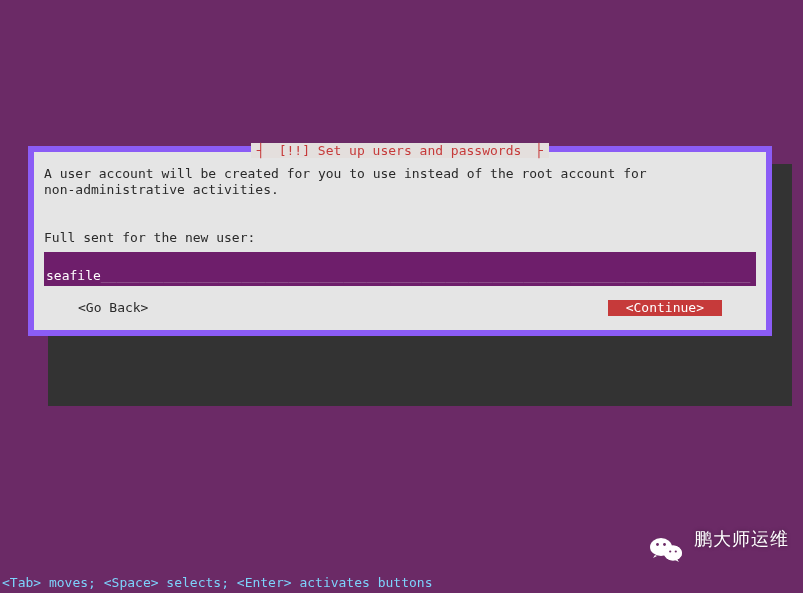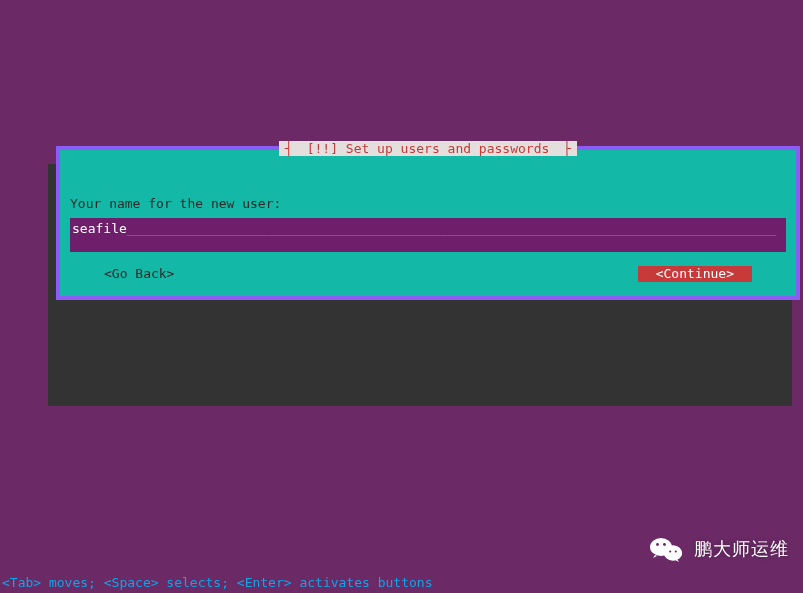--- a/index.html
+++ b/index.html
@@ -15,41 +15,40 @@
   .shadow {
     position: absolute;
     left: 48px; top: 164px;
     width: 744px; height: 242px;
     background: #333;
   }
   .dialog {
     position: absolute;
     left: 28px; top: 146px;
     width: 744px;
-    background: #14b8a6;
-    border: 4px solid #8b5cf6;
+    background: #e5e5e5;
+    border: 6px solid #8b5cf6;
     padding: 14px 10px 14px 10px;
-    margin-left: 28px;
   }
   .title-wrap {
     position: absolute;
     left: 0; right: 0; top: -9px;
     text-align: center;
   }
   .title-wrap span {
     background: #e4dfdd;
     color: #c63a3a;
     padding: 0 6px;
     letter-spacing: 0;
   }
   .body-text { white-space: pre-wrap; }
   .input-line {
     background: #6e1e6b;
     color: #fff;
-    padding: 3px 2px;
+    padding: 16px 2px;
     margin-top: 6px;
     height: 34px;
     line-height: 16px;
     white-space: nowrap;
     overflow: hidden;
   }
   .input-line .cursor { color: #fff; }
   .input-line .pad { color: #a676a4; letter-spacing: 0; }
   .nav-row {
     display: flex;
@@ -59,27 +58,26 @@
   }
   .nav-left { color: #2a2a2a; }
   .nav-right {
     background: #c63a3a;
     color: #fff;
     padding: 0 18px;
   }
   .hint {
     position: absolute;
     left: 2px; bottom: 2px;
-    color: #0ea5e9;
+    color: #7dd3fc;
   }
   .watermark {
     position: absolute;
     right: 14px; bottom: 26px;
     display: flex;
-    align-items: center;
     gap: 10px;
     color: #fff;
     font-family: "PingFang SC","Microsoft YaHei",sans-serif;
     font-size: 18px;
     letter-spacing: 1px;
     text-shadow: 0 0 4px rgba(0,0,0,.4);
   }
   .wm-icon {
     width: 36px; height: 36px;
     display: flex; align-items: center; justify-content: center;
@@ -89,23 +87,25 @@
 </head>
 <body>
 
 <div class="shadow"></div>
 
 <div class="dialog">
   <div class="title-wrap">
     <span>┤ <span>[!!] Set up users and passwords</span> ├</span>
   </div>
 
+  <div class="body-text">A user account will be created for you to use instead of the root account for
+non-administrative activities.</div>
   <div style="height:16px"></div>
   <div style="height:16px"></div>
-  <div class="body-text">Your name for the new user:</div>
+  <div class="body-text">Full sent for the new user:</div>
 
   <div class="input-line">
     <span class="cursor">seafile</span><span class="pad">___________________________________________________________________________________</span>
   </div>
 
   <div class="nav-row">
     <span class="nav-left">&lt;Go Back&gt;</span>
     <span class="nav-right">&lt;Continue&gt;</span>
   </div>
 </div>

